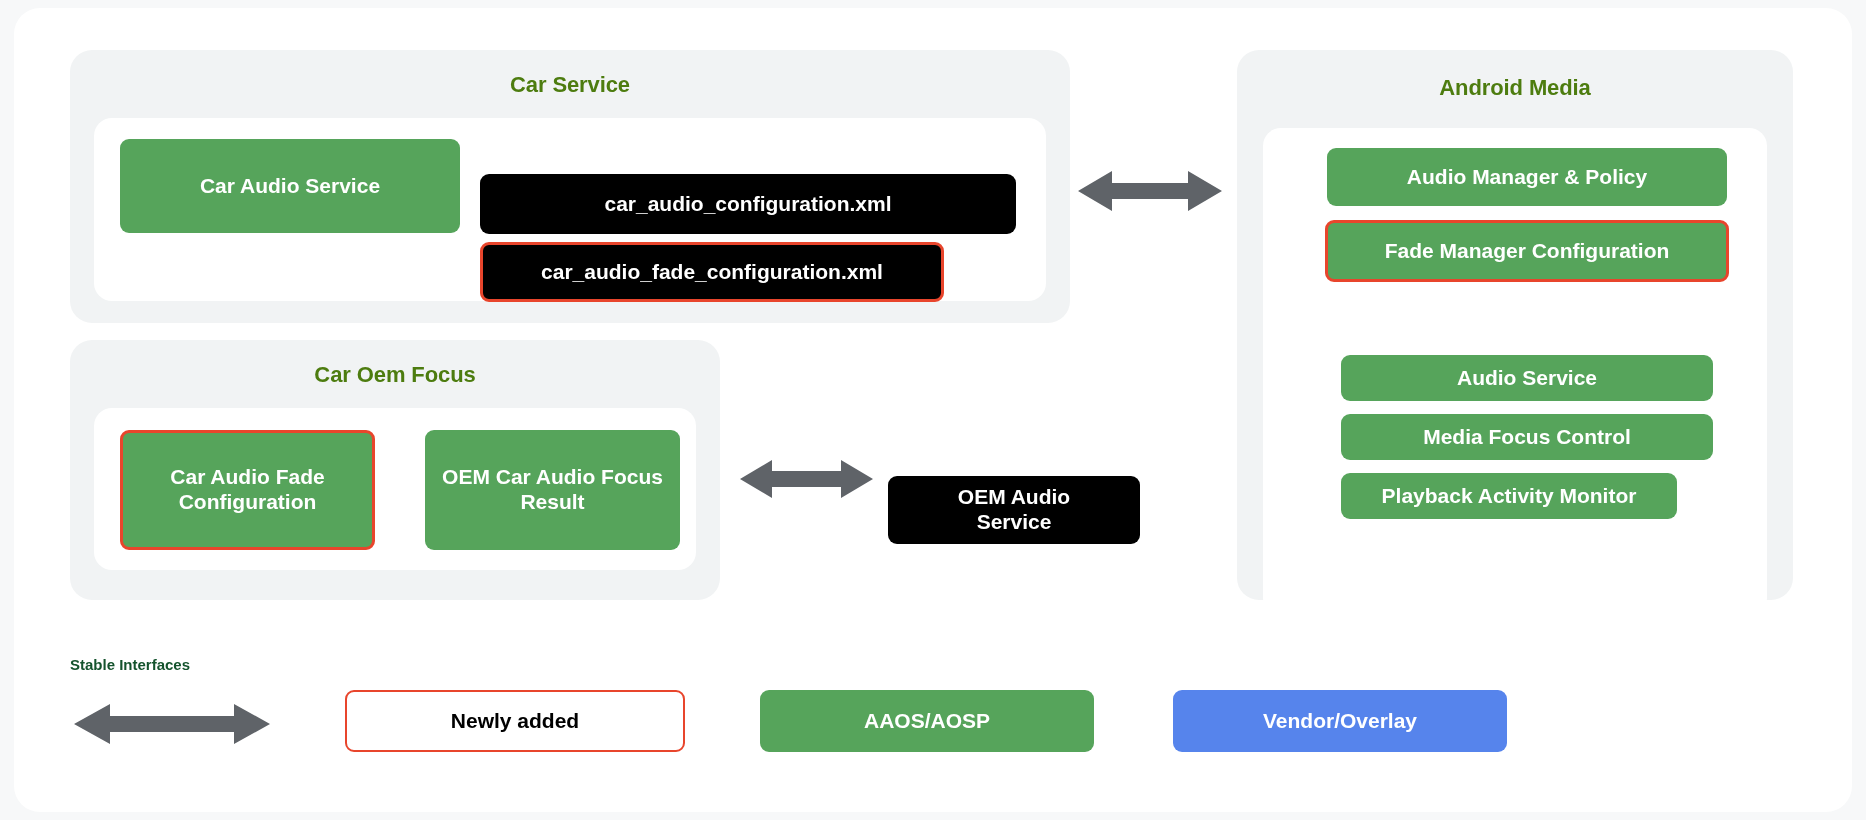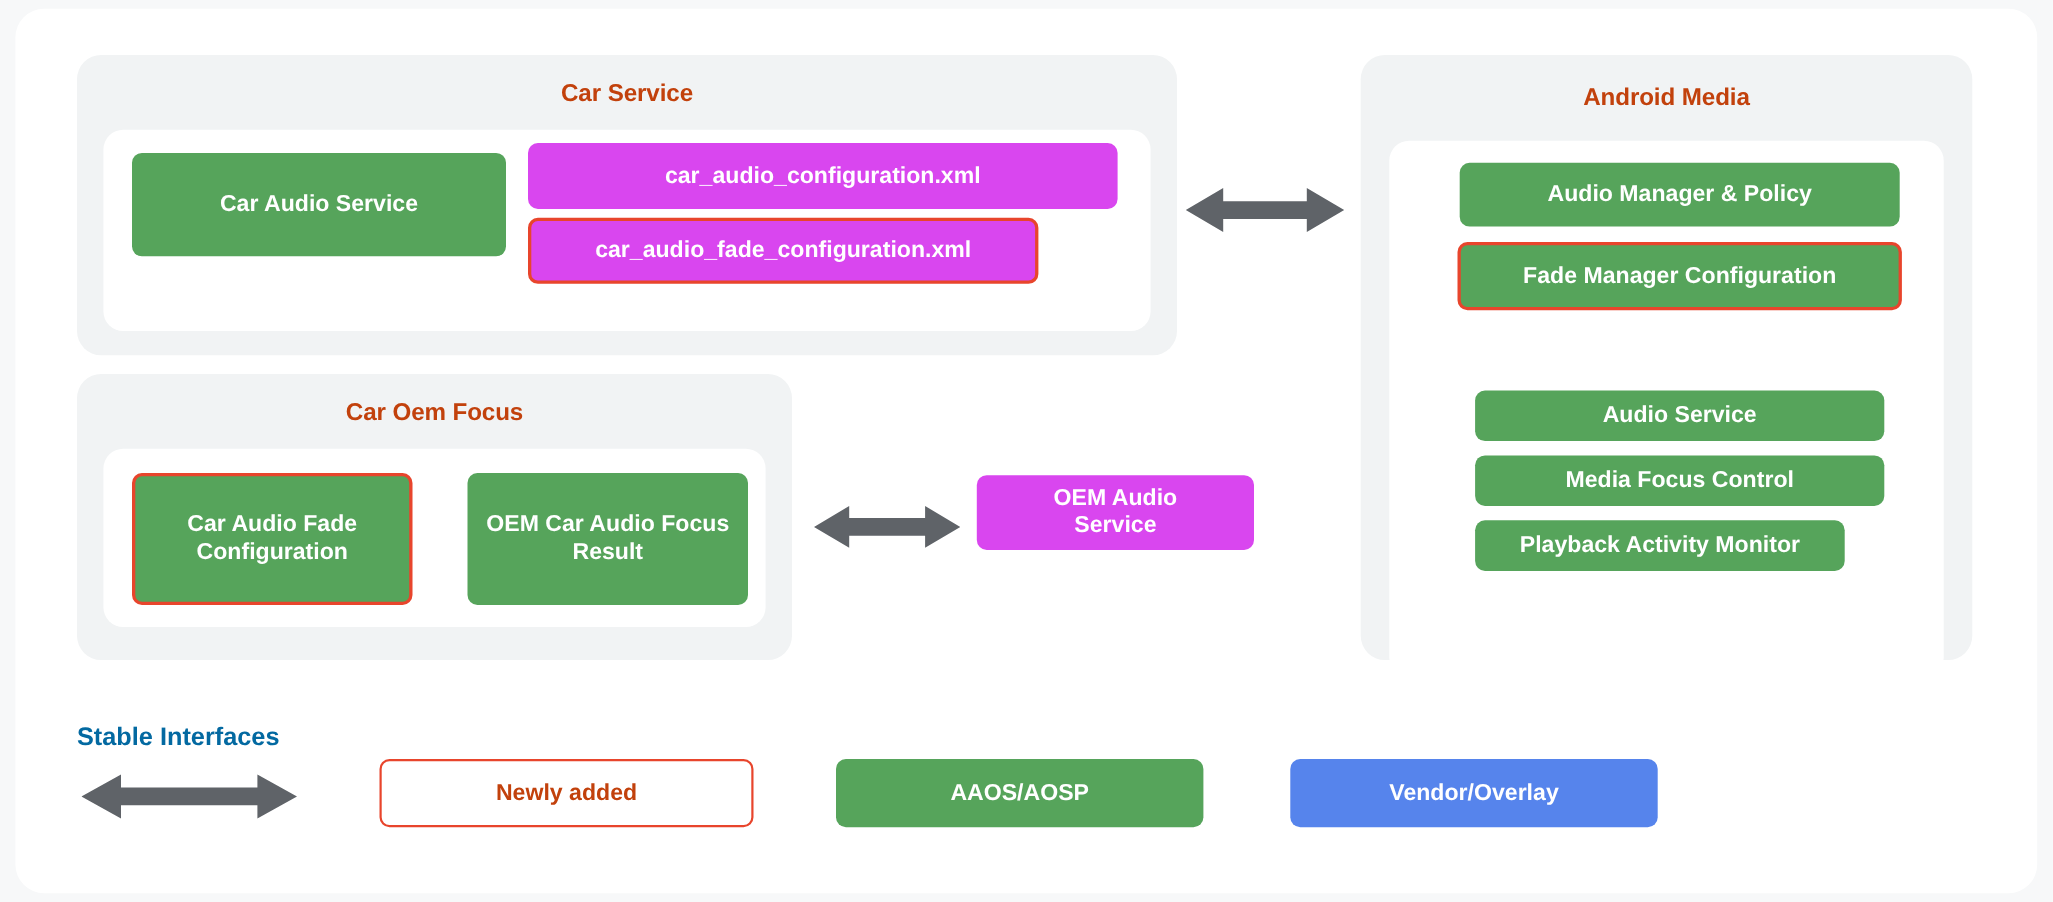--- a/index.html
+++ b/index.html
@@ -27,21 +27,21 @@
     position: absolute;
     background: #F1F3F4;
     border-radius: 22px;
   }
   .group-title {
     position: absolute;
     left: 0; right: 0;
     text-align: center;
     font-size: 22px;
     font-weight: bold;
-    color: #c2410c;
+    color: #4d7c0f;
     letter-spacing: -0.1px;
   }
   .inner-card {
     position: absolute;
     background: #FFFFFF;
     border-radius: 18px;
   }
 
   
   .box {
@@ -51,51 +51,51 @@
     justify-content: center;
     text-align: center;
     border-radius: 9px;
     color: #FFFFFF;
     font-size: 21px;
     font-weight: bold;
     line-height: 1.18;
     padding: 2px 8px;
   }
   .box.green { background: #56A45B; }
-  .box.blue  { background: #d946ef; }
+  .box.blue  { background: #000000; margin-top: 44px; }
   .box.outlined { border: 3px solid #E8452C; }
 
   
   .arrow {
     position: absolute;
   }
   .arrow svg { display: block; }
 
   
   .legend-label {
     position: absolute;
-    font-size: 23px;
+    font-size: 15px;
     font-weight: bold;
-    color: #0369a1;
+    color: #14532d;
   }
   .legend-box {
     position: absolute;
     display: flex;
     align-items: center;
     justify-content: center;
     border-radius: 9px;
     font-size: 21px;
     font-weight: bold;
     text-align: center;
   }
   .legend-box.green { background: #56A45B; color: #FFFFFF; }
   .legend-box.blue  { background: #5684EC; color: #FFFFFF; }
   .legend-box.outline-only {
     background: #FFFFFF;
-    color: #c2410c;
+    color: #000000;
     border: 2px solid #E8452C;
   }
 </style>
 </head>
 <body>
 
 <div class="canvas">
   <div class="outer-card"></div>
 
   <div class="group" style="left:70px; top:50px; width:1000px; height:273px;">

